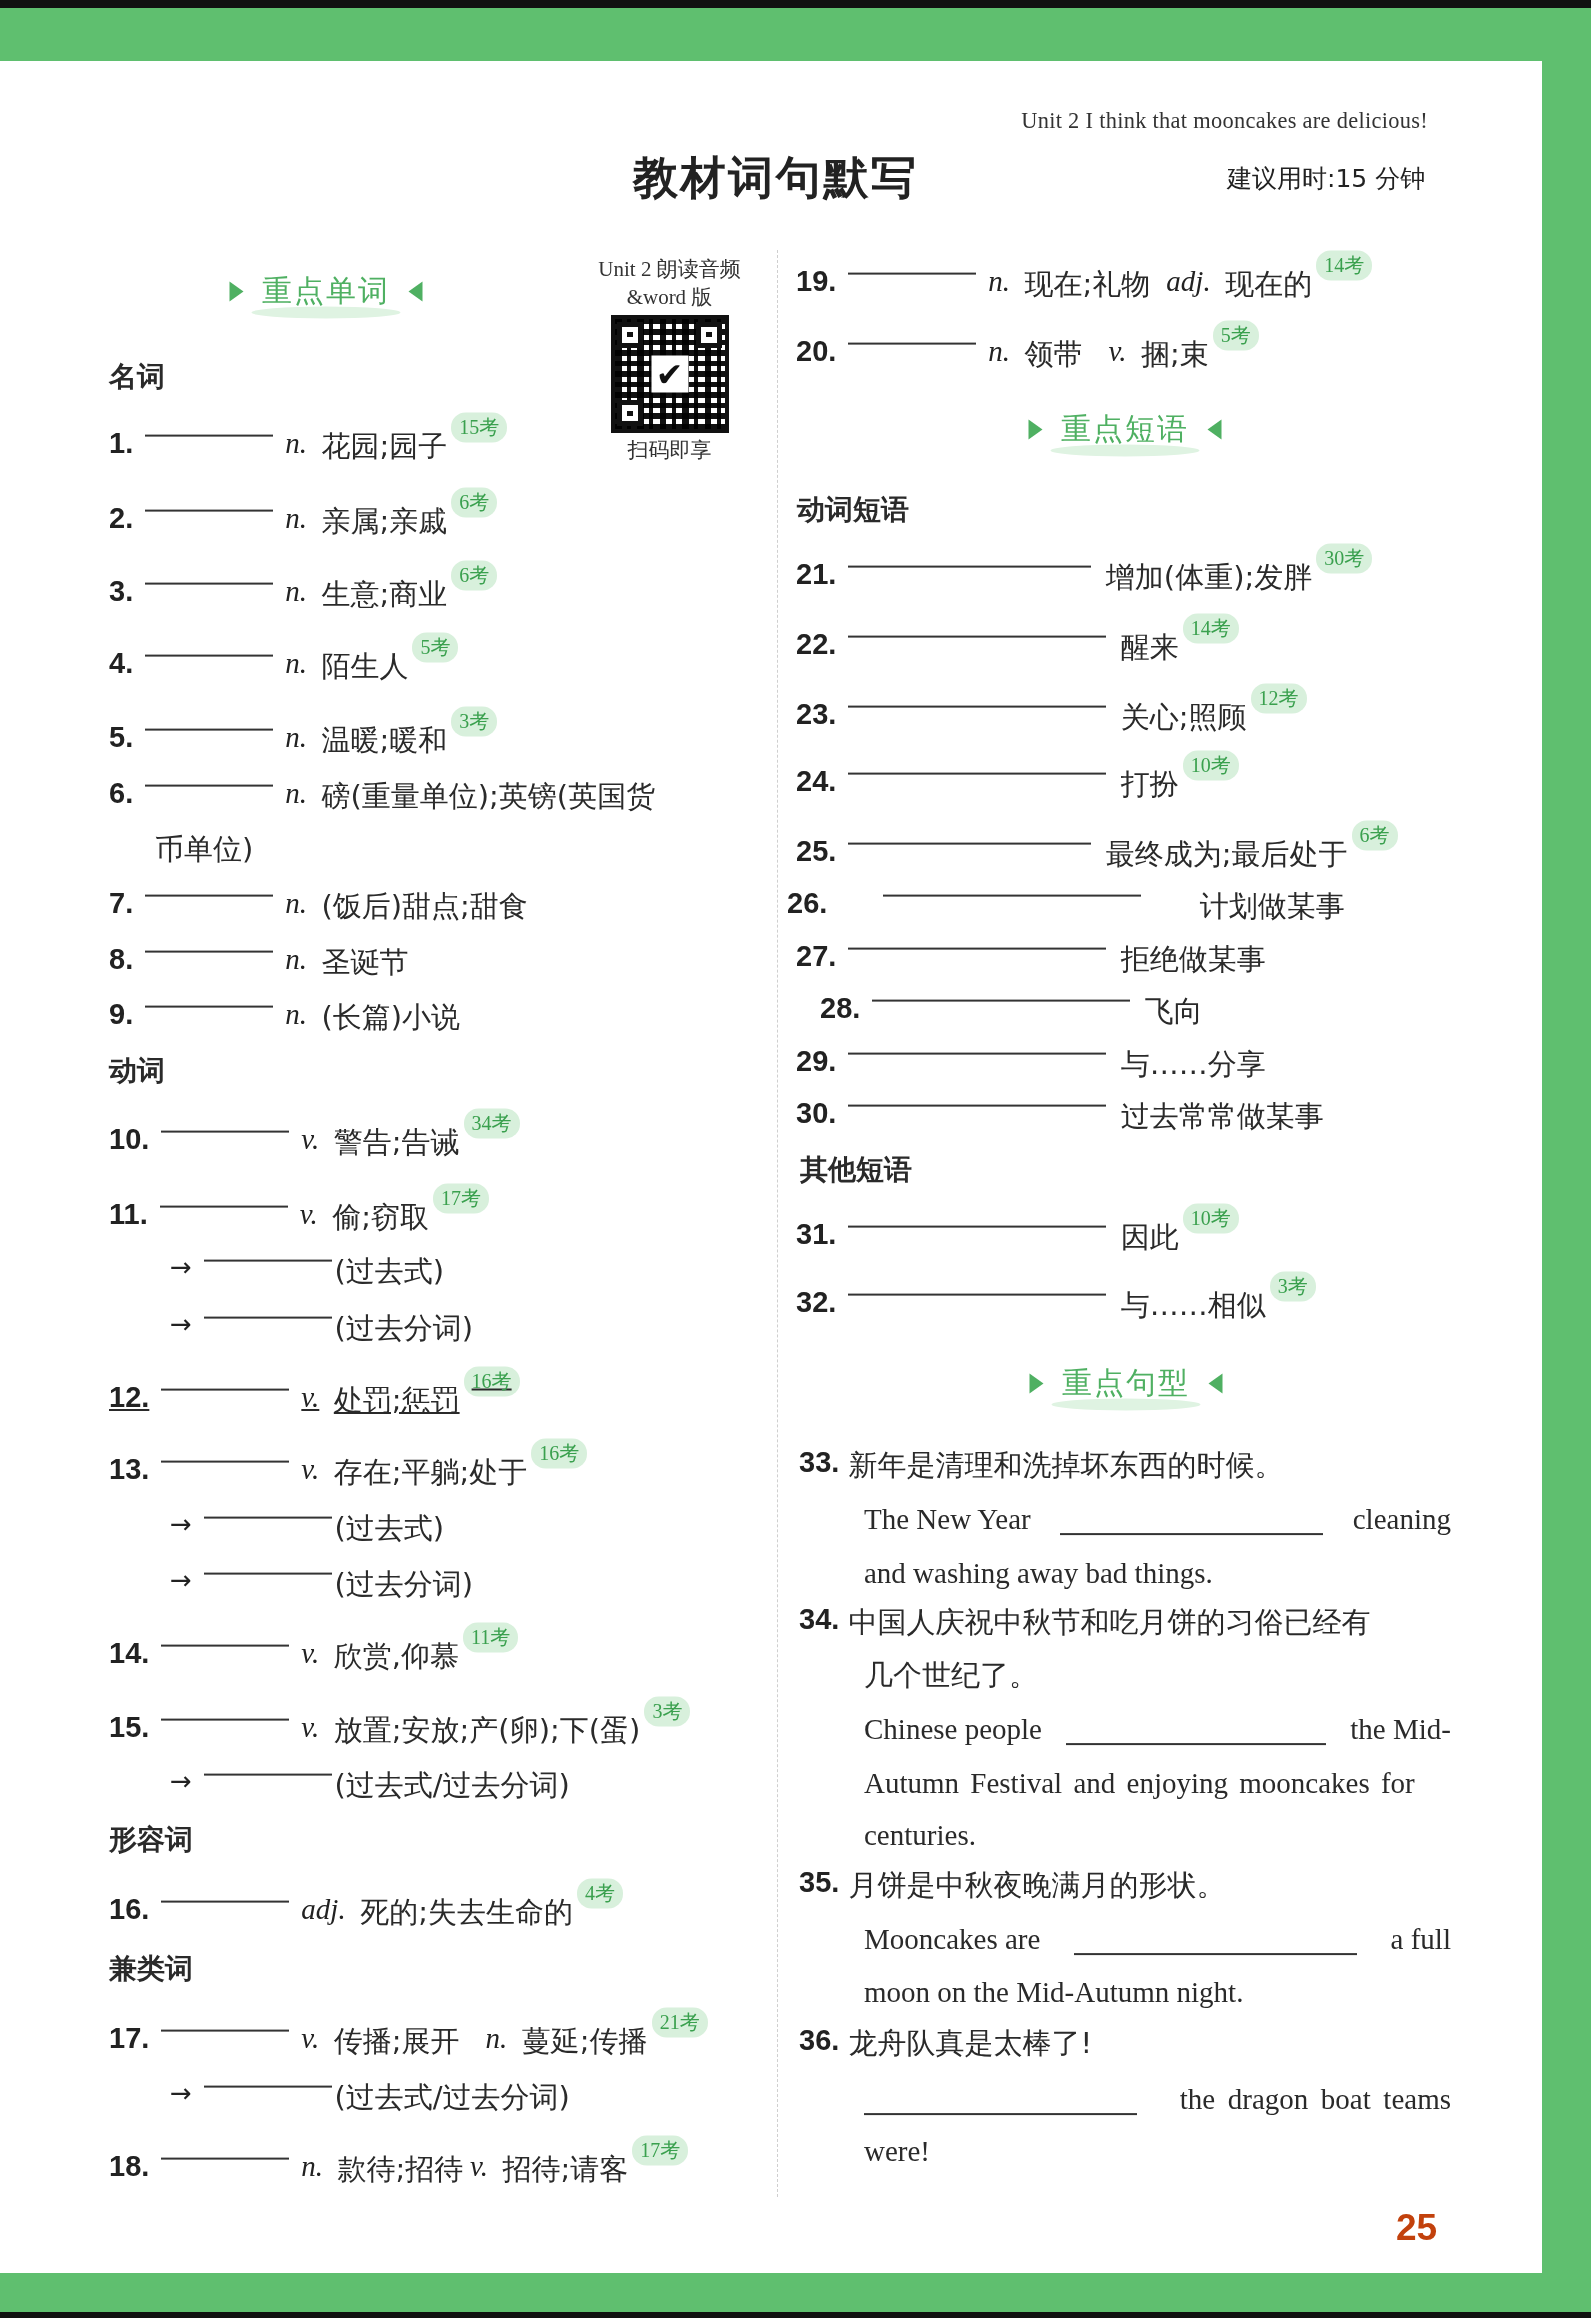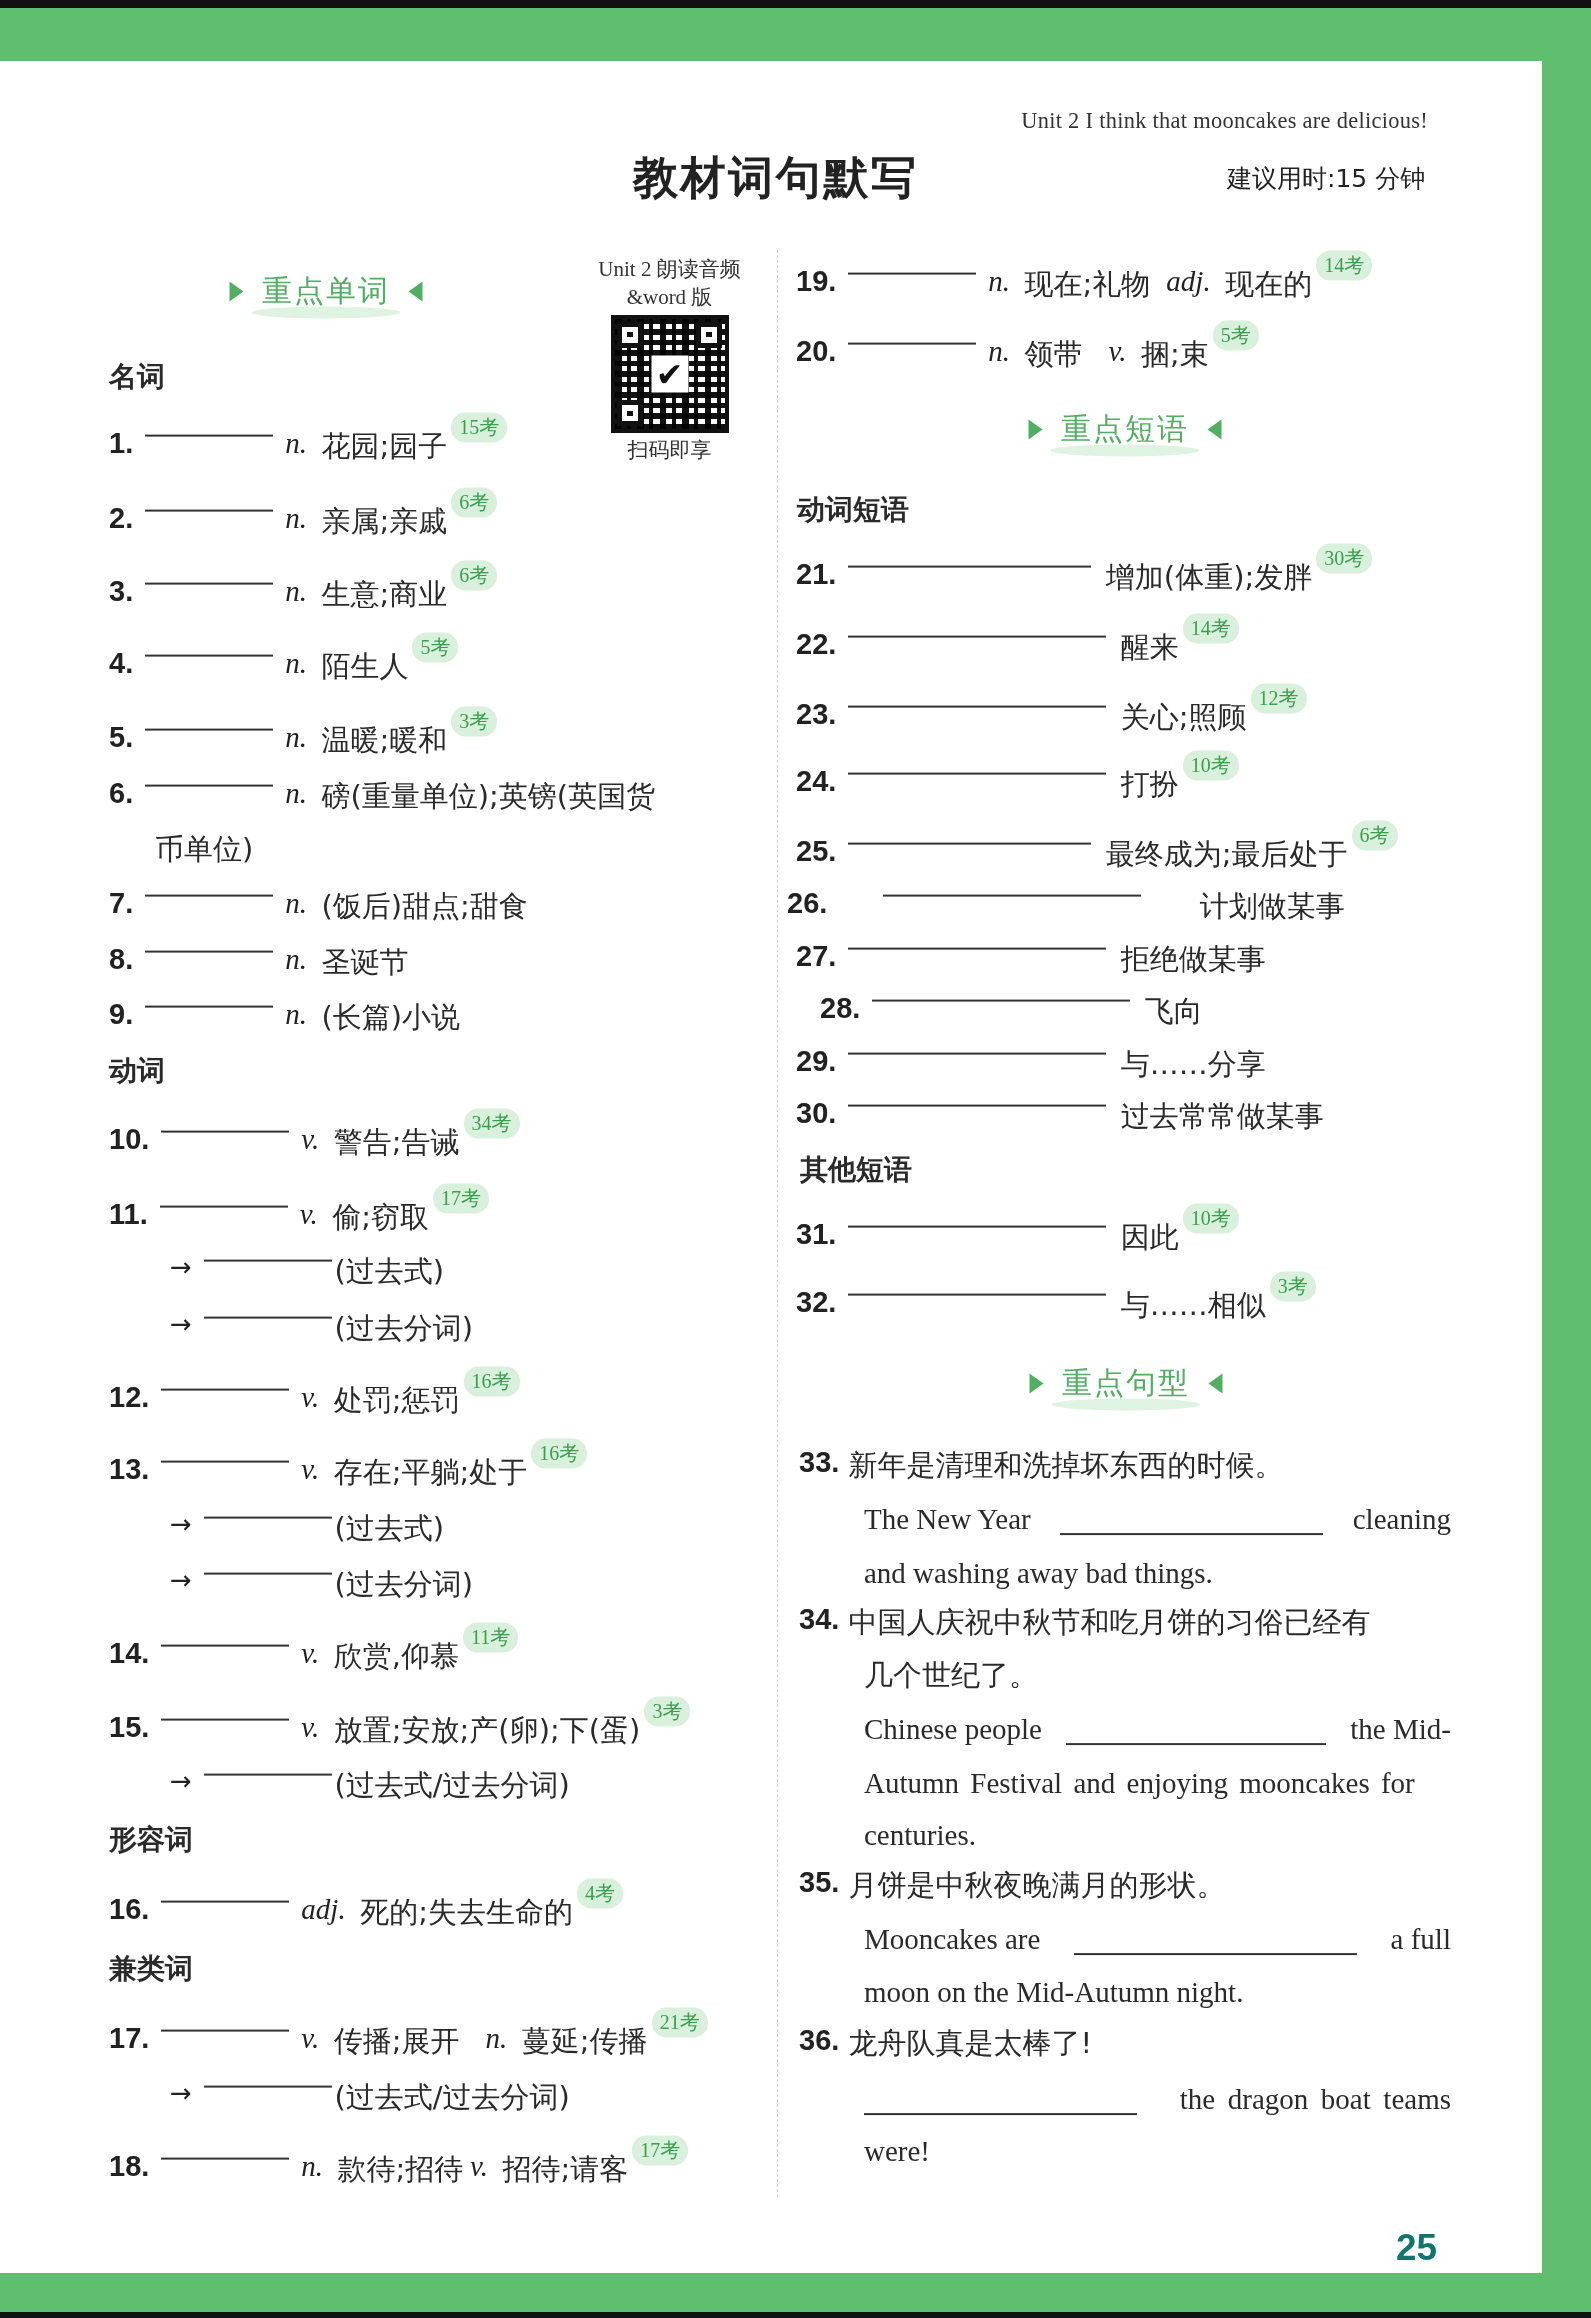--- a/index.html
+++ b/index.html
@@ -37,21 +37,21 @@
   .cat{font-size:28px;font-family:"DejaVu Sans","Liberation Sans",sans-serif;font-weight:bold;color:#2a2a2a;}
   .item{font-size:29px;display:flex;align-items:flex-start;}
   .num{font-family:"Liberation Sans","DejaVu Sans",sans-serif;font-weight:bold;font-size:29px;color:#222;display:inline-block;}
   .blank{display:inline-block;border-bottom:2px solid #333;height:0.7px;margin:0 12px;transform:translateY(6.6px);}
   .pos{font-style:italic;font-family:"Liberation Serif",serif;font-size:29px;margin-right:14.5px;color:#222;}
   .cn{font-family:"DejaVu Sans","Liberation Sans",sans-serif;font-size:29px;color:#2a2a2a;}
   .badge{display:inline-block;font-family:"Liberation Serif",serif;font-size:20px;color:#3aa04e;background:#d8f0dc;border-radius:14.5px;padding:1.3px 8px;margin-left:4px;transform:translateY(-14.5px);}
   .arrow{font-family:"DejaVu Sans",sans-serif;font-size:26px;color:#222;}
   .en{font-family:"Liberation Serif",serif;font-size:29px;color:#2a2a2a;}
   .justify{display:flex;justify-content:space-between;align-items:baseline;width:587px;}
-  .page-number{position:absolute;left:1396px;top:2228px;transform:translateY(-50%);font-family:"Liberation Sans",sans-serif;font-weight:bold;font-size:37px;color:#0f766e;margin-top:20px;}
+  .page-number{position:absolute;left:1396px;top:2228px;transform:translateY(-50%);font-family:"Liberation Sans",sans-serif;font-weight:bold;font-size:37px;color:#c2410c;}
 </style>
 </head>
 <body>
 
 <div class="top-black"></div>
 <div class="top-band"></div>
 <div class="page"></div>
 <div class="right-band"></div>
 <div class="bottom-band"></div>
 <div class="bottom-black"></div>
@@ -164,21 +164,21 @@
   <span class="arrow">→</span>
   <span class="blank" style="width:128px;margin-right:2.6px"></span>
   <span class="cn">(过去式)</span>
 </div>
 <div class="abs item" style="left:170px;top:1329px;">
   <span class="arrow">→</span>
   <span class="blank" style="width:128px;margin-right:2.6px"></span>
   <span class="cn">(过去分词)</span>
 </div>
 
-<div class="abs item" style="left:109px;top:1401px;">
+<div class="abs item" style="left:109px;top:1401px;text-decoration:underline;">
   <span class="num">12.</span>
   <span class="blank" style="width:128px"></span>
   <span class="pos">v.</span>
   <span class="cn">处罚;惩罚</span>
   <span class="badge">16考</span>
 </div>
 <div class="abs item" style="left:109px;top:1473px;">
   <span class="num">13.</span>
   <span class="blank" style="width:128px"></span>
   <span class="pos">v.</span>

